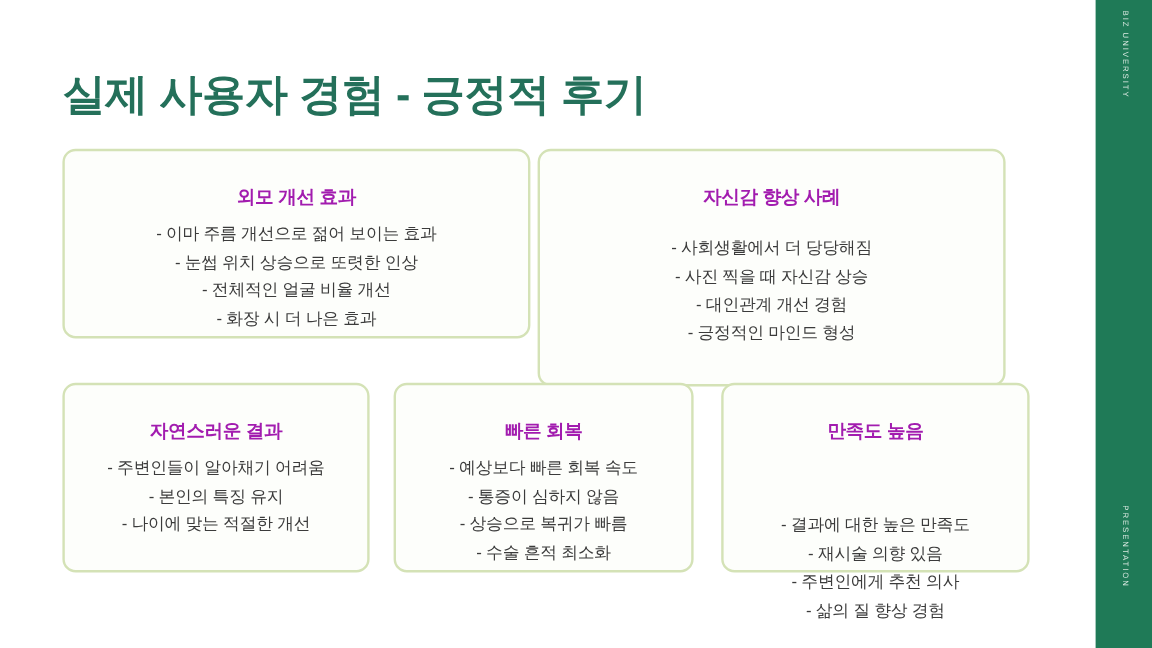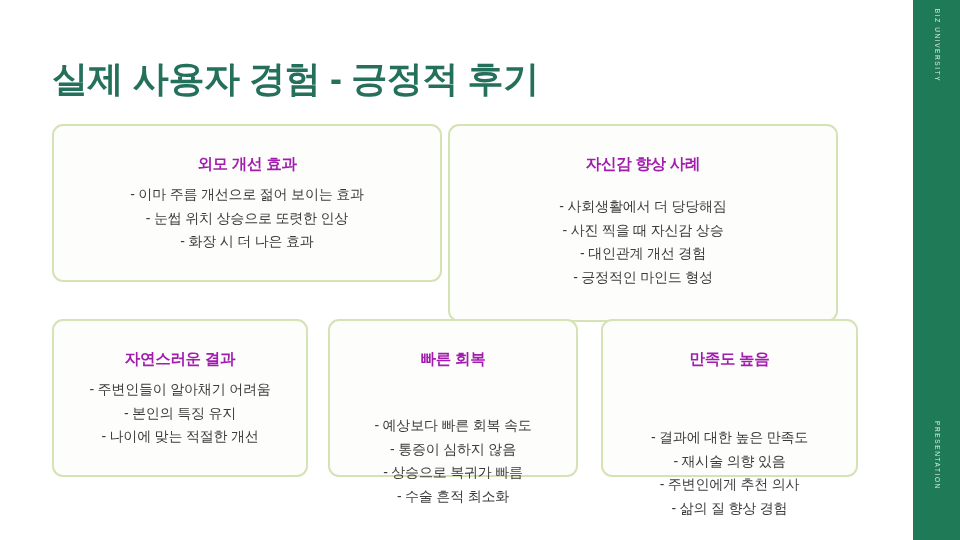--- a/index.html
+++ b/index.html
@@ -89,35 +89,36 @@
     line-height: 1.55;
     white-space: nowrap;
     letter-spacing: -0.2px;
   }
 
   
   #card-0 { left: 52px;  top: 124px; width: 390px; height: 158px; }
   #card-1 { left: 448px; top: 124px; width: 390px; height: 198px; gap: 12px; }
   
   #card-2 { left: 52px;  top: 319px; width: 256px; height: 158px; }
-  #card-3 { left: 328px; top: 319px; width: 250px; height: 158px; gap: 36px; }
+  #card-3 { left: 328px; top: 319px; width: 250px; height: 158px; }
   #card-4 { left: 601px; top: 319px; width: 257px; height: 158px; gap: 48px; }
 </style>
 </head>
 <body>
 
 <div id="slide">
 
   <div id="page-title">실제 사용자 경험 - 긍정적 후기</div>
 
   <div id="card-0" class="card">
     <div class="card-title">외모 개선 효과</div>
     <div class="card-list">
       <div class="card-item">- 이마 주름 개선으로 젊어 보이는 효과</div>
       <div class="card-item">- 눈썹 위치 상승으로 또렷한 인상</div>
+      <div class="card-item">- 전체적인 얼굴 비율 개선</div>
       <div class="card-item">- 화장 시 더 나은 효과</div>
     </div>
   </div>
 
   <div id="card-1" class="card">
     <div class="card-title">자신감 향상 사례</div>
     <div class="card-list">
       <div class="card-item">- 사회생활에서 더 당당해짐</div>
       <div class="card-item">- 사진 찍을 때 자신감 상승</div>
       <div class="card-item">- 대인관계 개선 경험</div>

